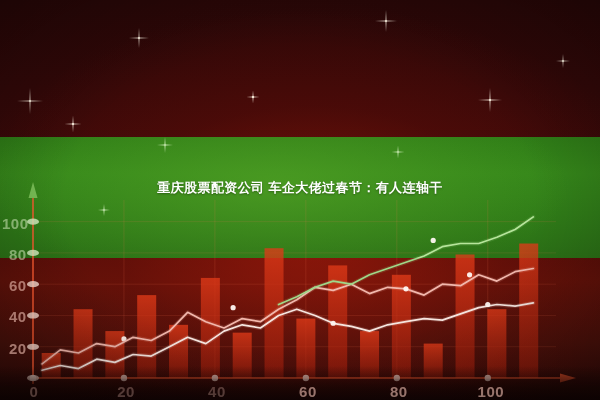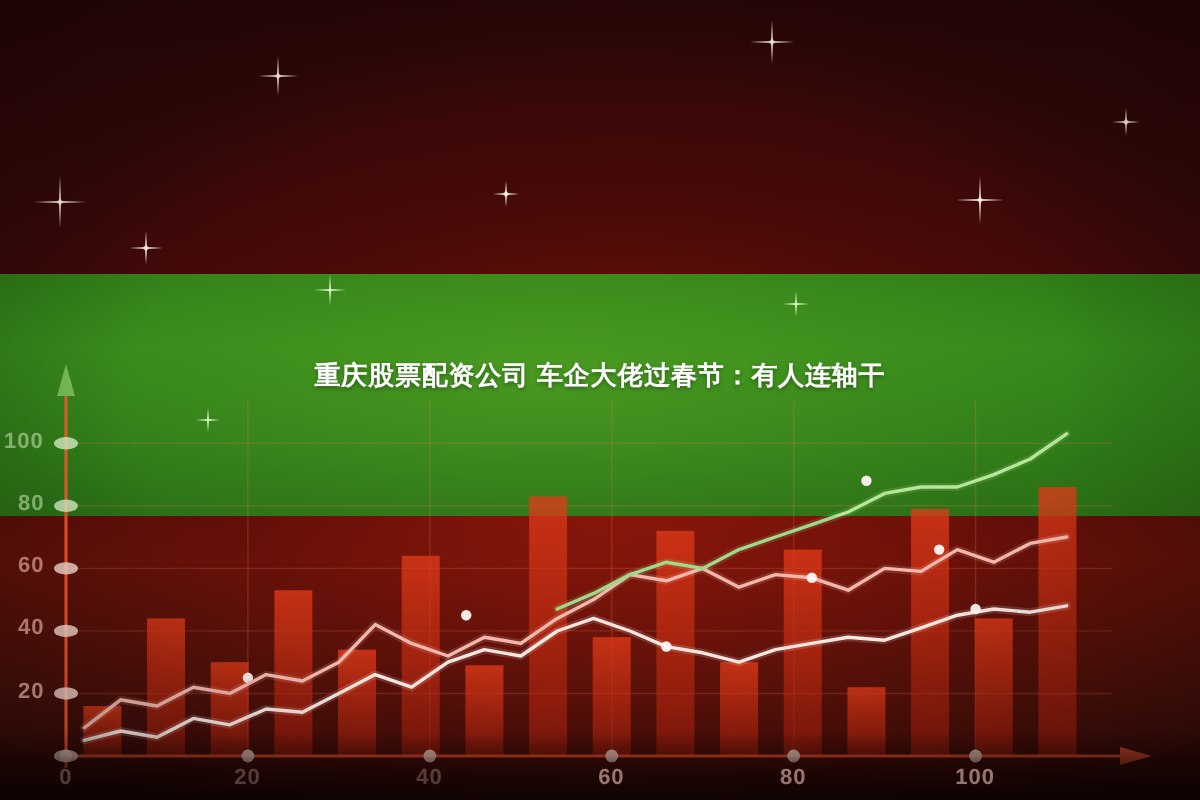--- a/index.html
+++ b/index.html
@@ -54,21 +54,21 @@
     letter-spacing:0.4px;
     padding:0 8px;
     z-index:9;
     text-shadow:0 1px 2px rgba(0,0,0,0.35);
     margin-top:12px;
   }
 
   
   #chart{position:absolute;left:0;top:0;width:600px;height:400px;}
   .axislbl{
-    position:absolute;font-size:11px;font-weight:bold;
+    position:absolute;font-size:15px;font-weight:bold;
     color:#e8b9ad;opacity:.62;letter-spacing:.5px;
     white-space:nowrap;
   }
   .axislbl.ongreen{color:#cfe6b8;opacity:.55;}
   .axislbl.faint{opacity:.30;}
   #bottomfade{
     position:absolute;left:0;right:0;bottom:0;height:34px;
     background:linear-gradient(180deg,rgba(24,5,4,0) 0%,rgba(20,4,3,0.80) 70%,rgba(16,3,3,0.95) 100%);
     pointer-events:none;
   }

